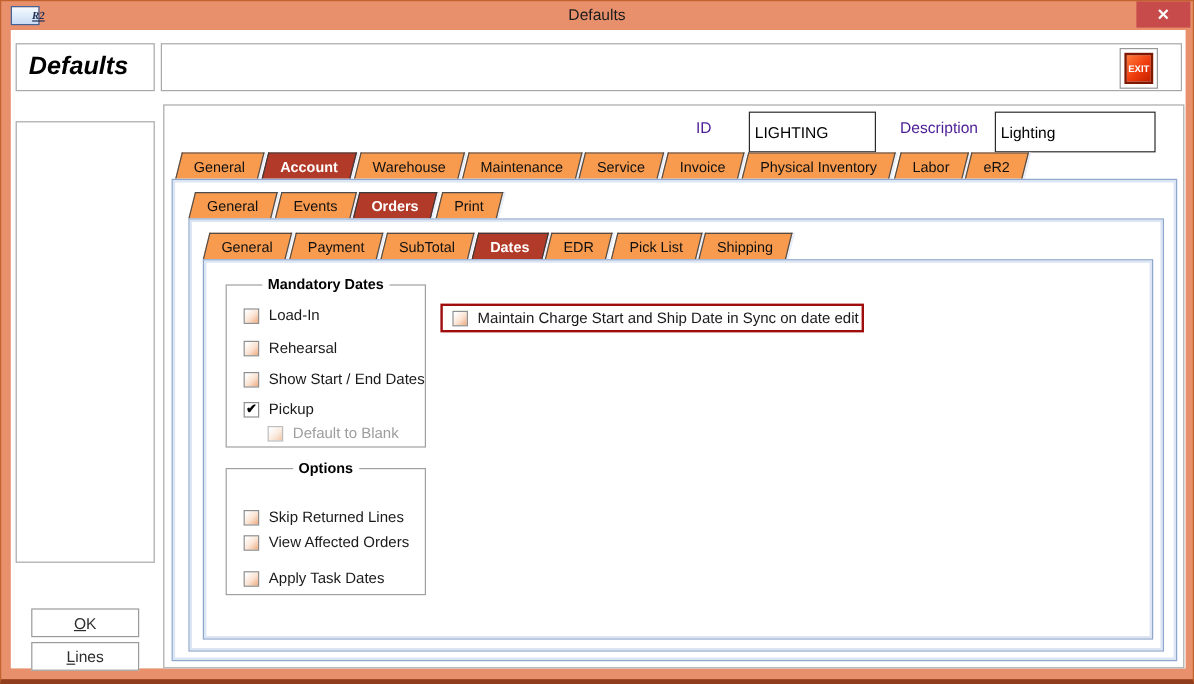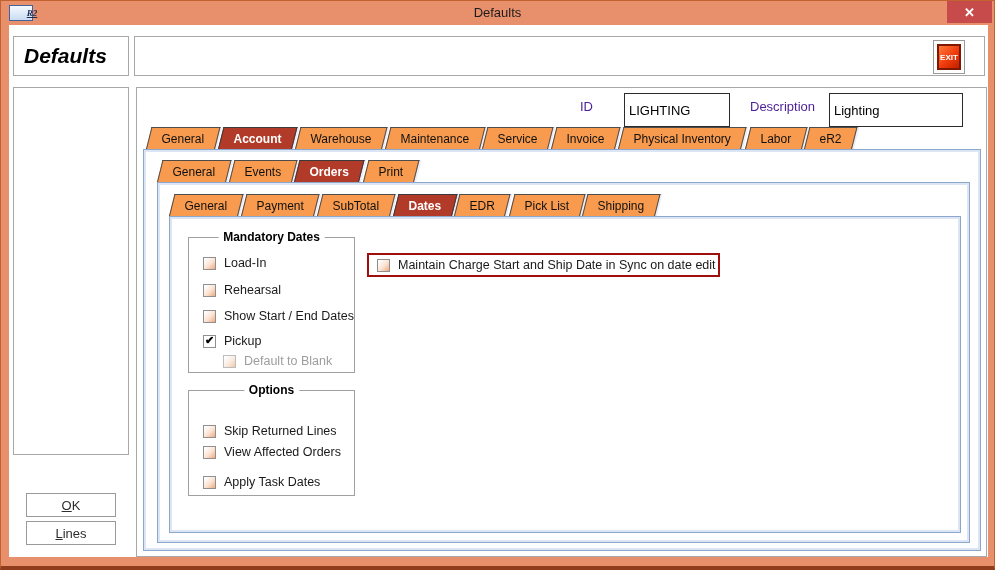--- a/index.html
+++ b/index.html
@@ -23,21 +23,21 @@
 
   
   .content { position:absolute; left:8px; top:24px; width:979px; height:532px; background:#fff; }
 
   .graybox { position:absolute; background:#fff; border:1px solid #a8a8a8; }
 
   .sidebar-title { left:4px; top:11px; width:116px; height:40px;
                    display:flex; align-items:center; padding-left:10px; }
   .sidebar-title span { font:italic bold 21px "Liberation Sans", sans-serif; color:#000; }
 
-  .sidebar-panel { left:4px; top:62px; width:116px; height:368px; }
+  .sidebar-panel { left:4px; top:76px; width:116px; height:368px; }
   .side-btn { position:absolute; left:12px; width:90px; height:24px; background:#fff;
               border:1px solid #9a9a9a; font-size:13px; color:#2e2e2e; cursor:default; }
   .side-btn .btn-label { display:block; width:100%; text-align:center; }
   .side-btn .btn-label::first-letter { text-decoration:underline; }
   .btn-ok { top:405px; }
   .btn-cancel { top:433px; }
 
   .topbar { left:125px; top:11px; width:851px; height:40px; }
   .exit-outer { position:absolute; right:19px; top:3px; width:32px; height:34px;
                 border:1px solid #9a9a9a; background:#fff; display:flex; align-items:center;

